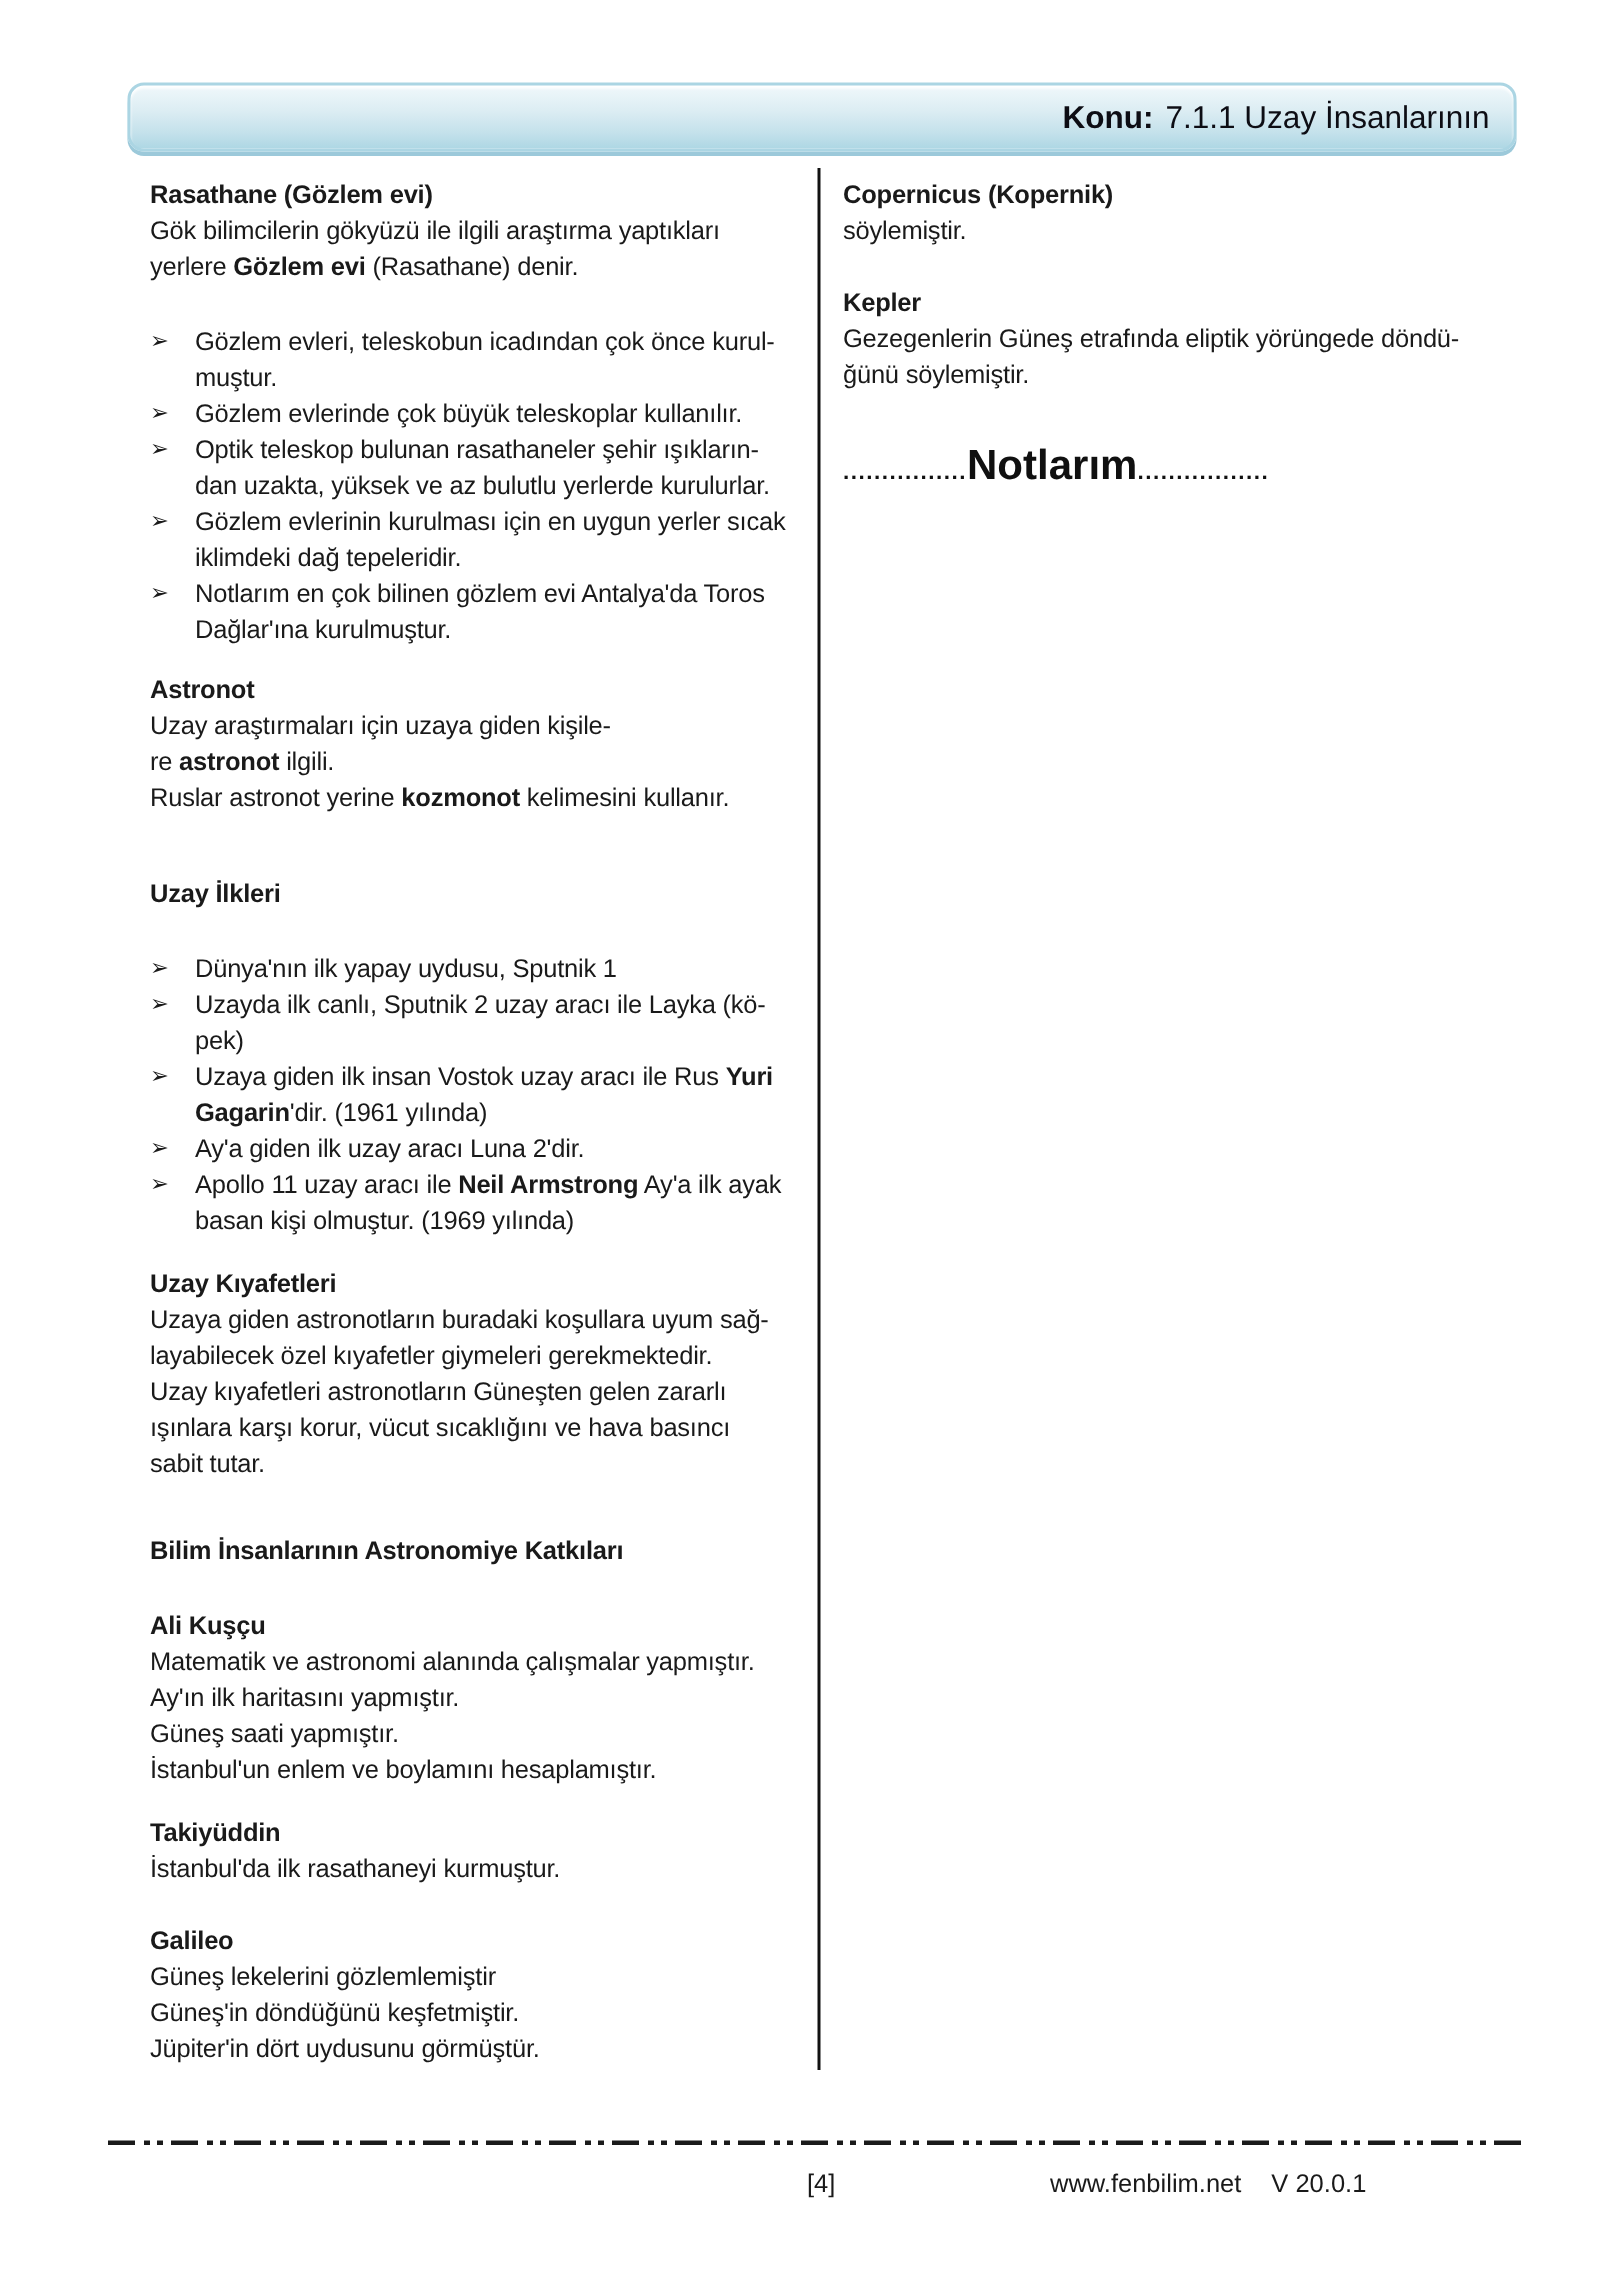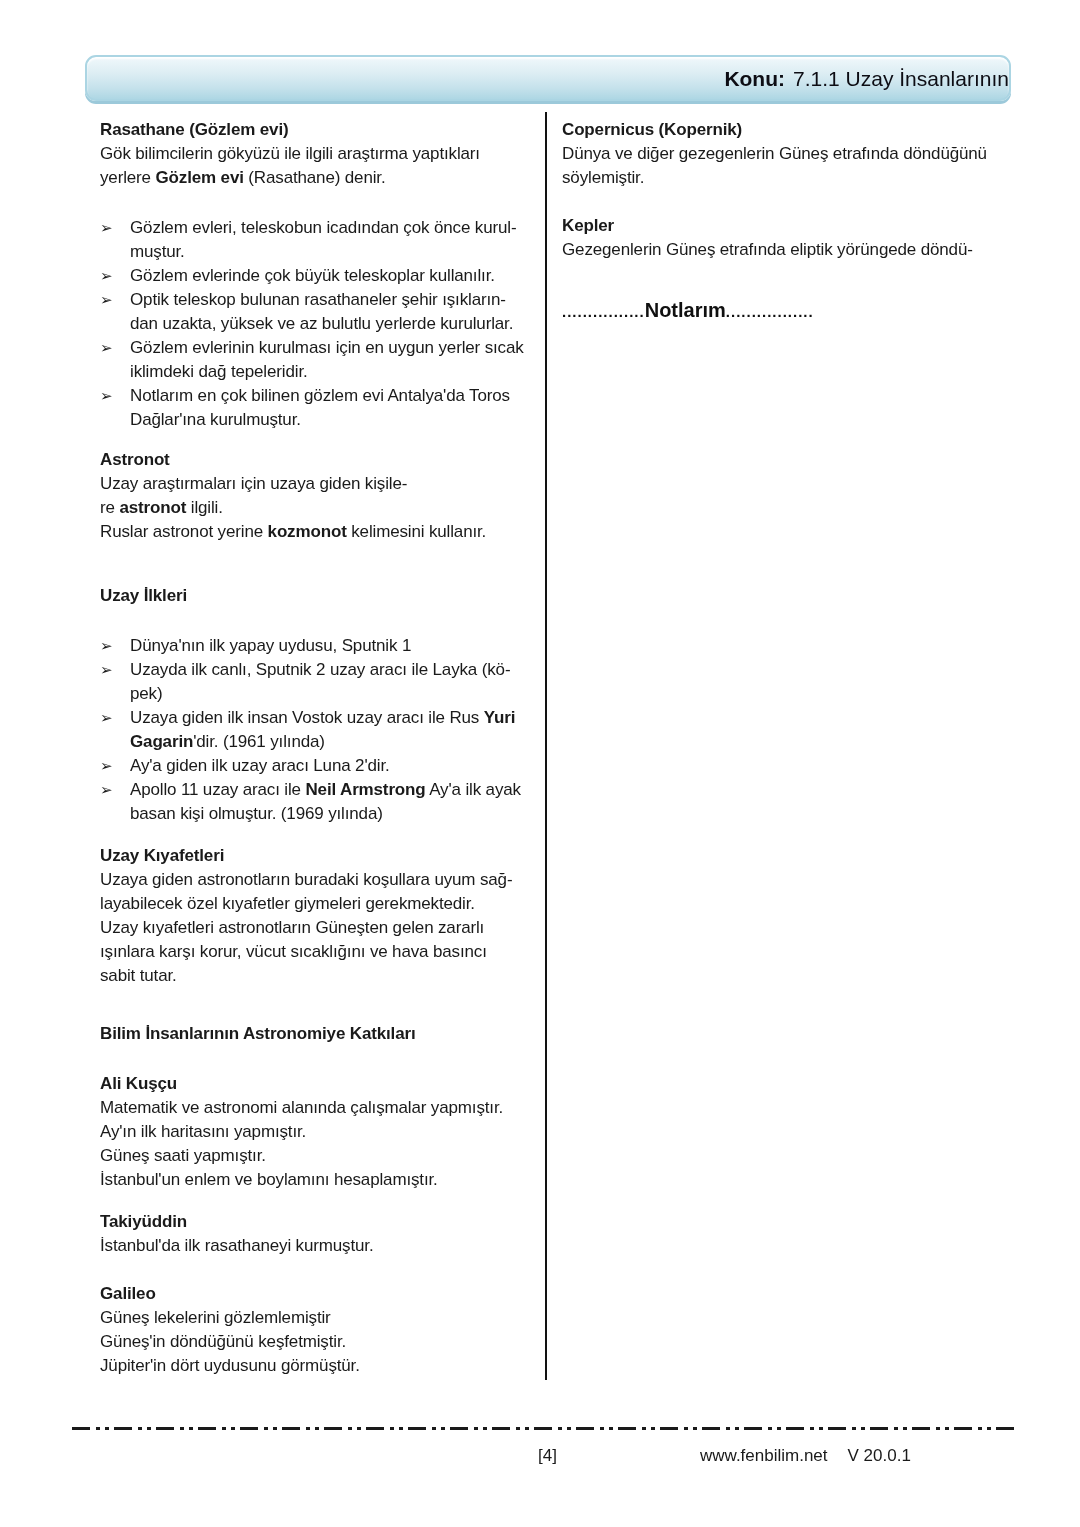--- a/index.html
+++ b/index.html
@@ -7,38 +7,38 @@
     position:relative;width:1080px;height:1527px;background:#ffffff;overflow:hidden;
     font-family:"Liberation Sans",sans-serif;color:#1a1a1a;
   }
   
   .banner{
     position:absolute;left:85px;top:55px;width:926px;height:46px;box-sizing:border-box;
     border-radius:11px;border:2px solid #abd5e3;
     background:linear-gradient(180deg,#f0f8fb 0%,#dcedf3 40%,#c4e1eb 75%,#aed7e4 100%);
     box-shadow:0 3px 0 #9cc9da, inset 0 2px 2px #ffffff;
     display:flex;align-items:center;justify-content:flex-end;
-    padding-right:0;font-size:21px;line-height:1;
+    padding-right:16px;font-size:21px;line-height:1;
   }
   .banner .blabel{font-weight:700;color:#0d0d14;}
   .banner .btitle{margin-left:8px;color:#0d0d14;}
   
   .doc{font-size:17px;line-height:24px;letter-spacing:-0.15px;}
   .leftcol{position:absolute;left:100px;top:112px;width:445px;}
   .rightcol{position:absolute;left:562px;top:112px;width:453px;}
   .divider{position:absolute;left:545px;top:112px;width:2px;height:1268px;background:#121212;}
   .hd{font-weight:700;white-space:nowrap;}
   .ln{white-space:nowrap;}
   .b{font-weight:700;}
   .bullet{display:flex;}
   .marker{width:30px;flex:0 0 30px;font-size:15px;line-height:24px;}
   .bt{flex:1;}
   
   .notes{white-space:nowrap;font-weight:700;font-size:15px;letter-spacing:1px;color:#101010;}
-  .notes .nlabel{font-size:20px;letter-spacing:0;}
+  .notes .nlabel{font-size:28px;letter-spacing:0;}
   
   .footline{
     position:absolute;left:72px;top:1427px;width:948px;height:3px;
     background:repeating-linear-gradient(90deg,
       #1a1a1a 0 18px,transparent 18px 24px,
       #1a1a1a 24px 28px,transparent 28px 33px,
       #1a1a1a 33px 37px,transparent 37px 42px);
   }
   .pageno{position:absolute;left:538px;top:1446px;font-size:17px;}
   .sitebar{position:absolute;left:700px;top:1446px;font-size:17px;display:flex;gap:20px;text-align:right;}
@@ -162,25 +162,25 @@
     <div class="hd" style="margin-top:24px">Galileo</div>
     <div class="ln">Güneş lekelerini gözlemlemiştir</div>
     <div class="ln">Güneş'in döndüğünü keşfetmiştir.</div>
     <div class="ln">Jüpiter'in dört uydusunu görmüştür.</div>
 
   </div>
 
   <div class="rightcol doc">
 
     <div class="hd" style="margin-top:6px">Copernicus (Kopernik)</div>
-    <div class="ln">Dünya ve diğer gezegenlerin Güneş etrafında döndüğünü</div>
     <div class="ln">söylemiştir.</div>
 
     <div class="hd" style="margin-top:24px">Kepler</div>
     <div class="ln">Gezegenlerin Güneş etrafında eliptik yörüngede döndü-</div>
+    <div class="ln">ğünü söylemiştir.</div>
 
     <div class="notes" style="margin-top:36px"><span>................</span><span class="nlabel">Notlarım</span><span>.................</span></div>
 
   </div>
 
   <div class="footline"></div>
   <div class="pageno">[4]</div>
   <div class="sitebar">
     <span>www.fenbilim.net</span>
     <span>V 20.0.1</span>

